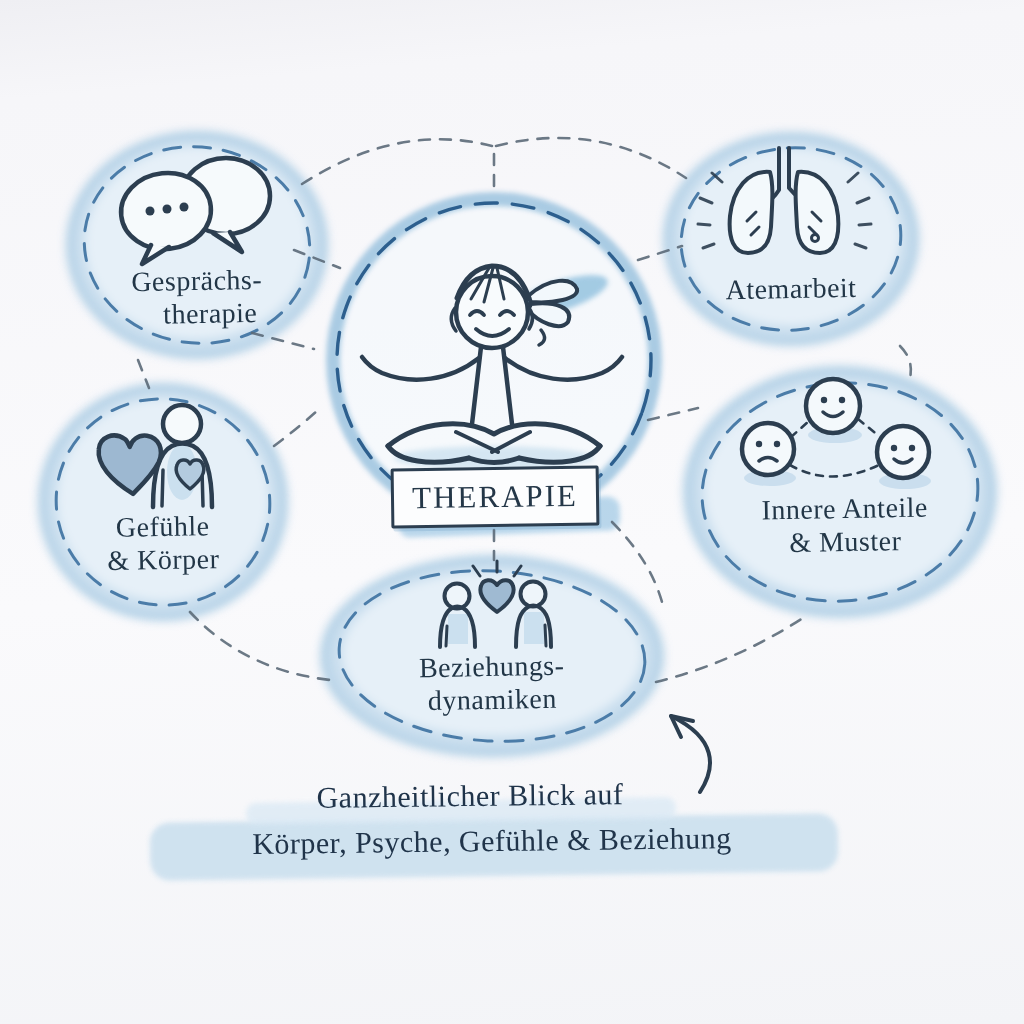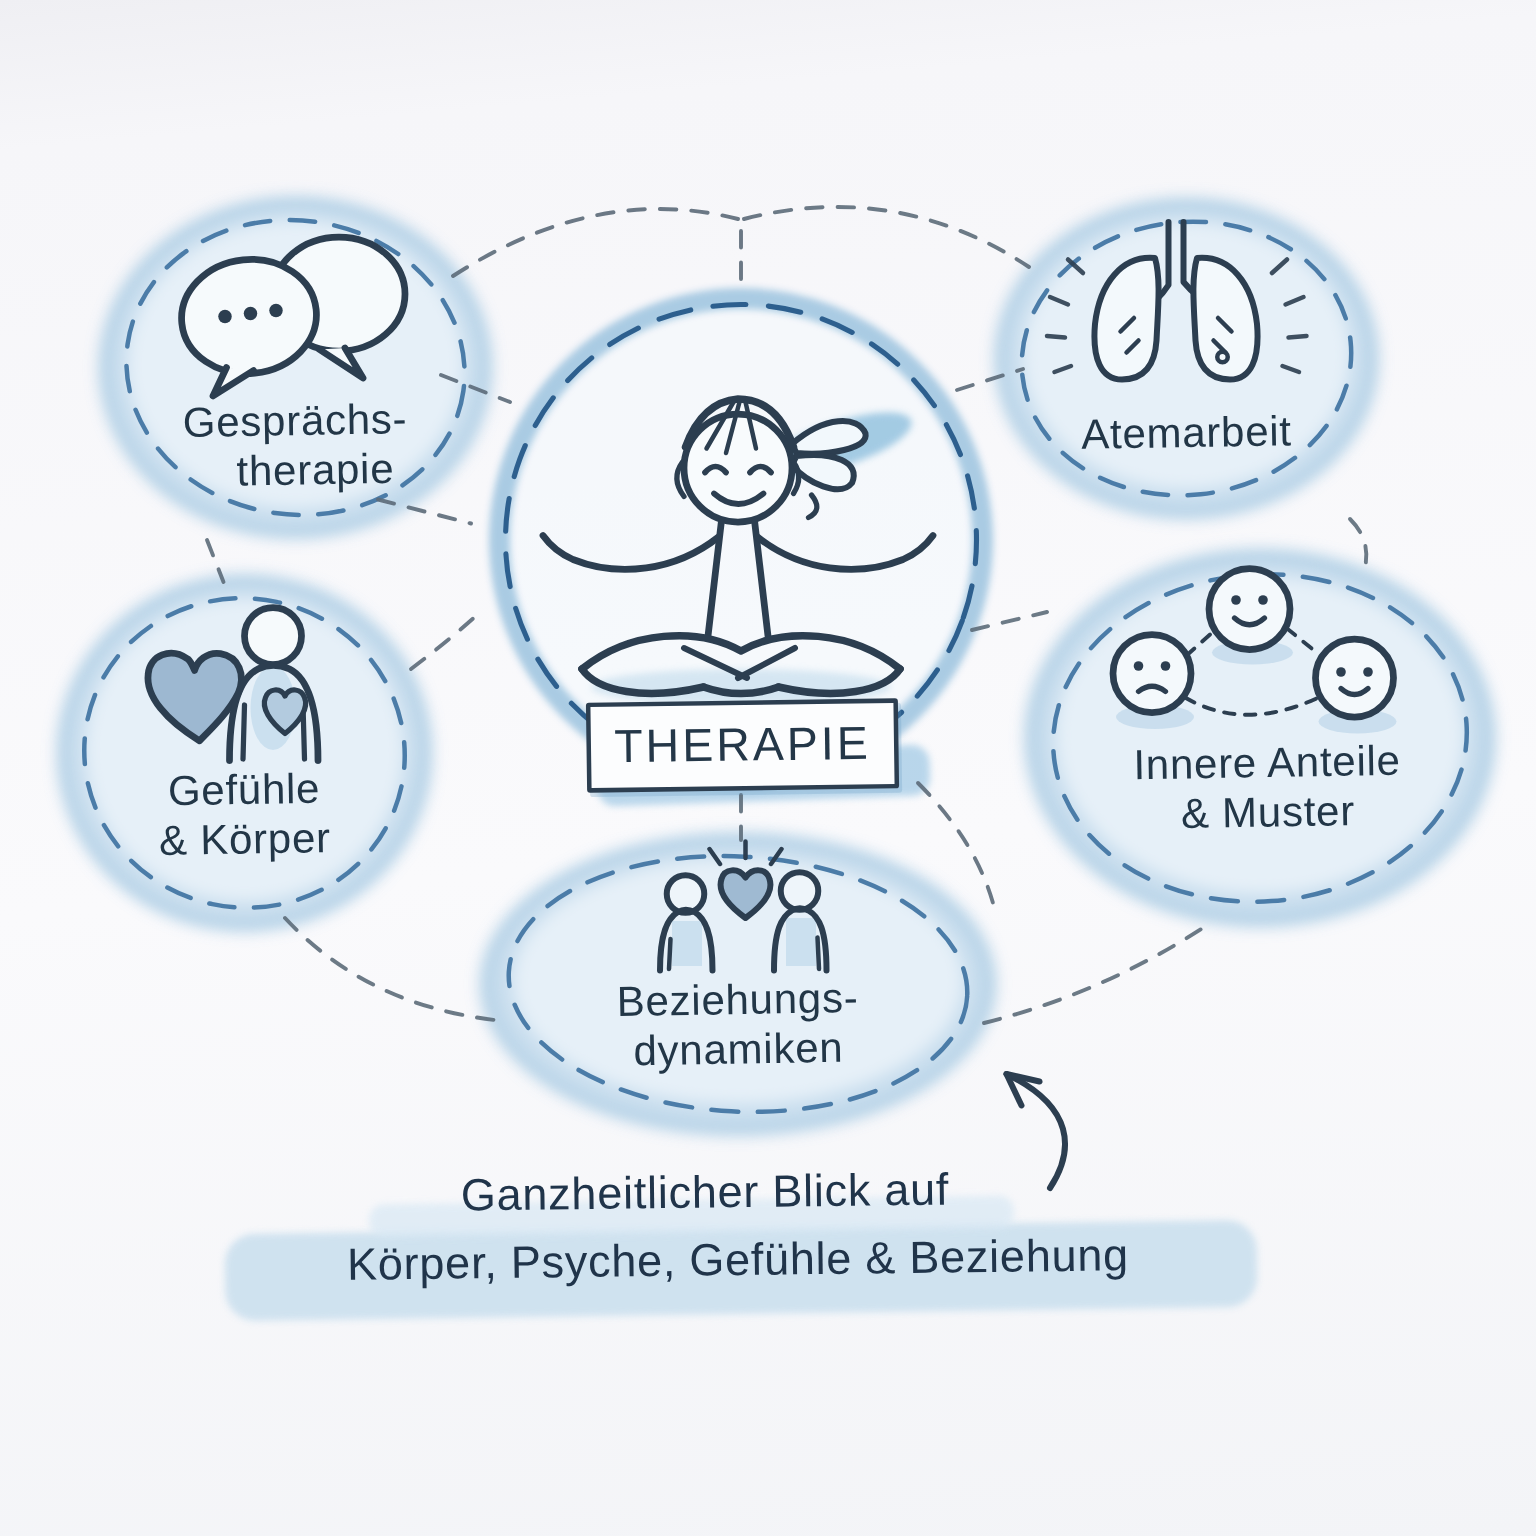--- a/index.html
+++ b/index.html
@@ -1,19 +1,19 @@
 <!DOCTYPE html>
 <html><head>
 <meta charset="utf-8">
 <style>
   html,body{margin:0;padding:0;background:#e8e8ec;}
   #canvas{
     position:relative;width:1024px;height:1024px;overflow:hidden;
     background:linear-gradient(175deg,#efeff3 0%,#f6f6f9 9%,#fafafc 55%,#f3f4f7 100%);
-    font-family:Liberation Sans, sans-serif;color:#263a4d;
+    font-family:Liberation Serif, serif;color:#263a4d;
   }
   #art{position:absolute;left:0;top:0;}
   .label{
     position:absolute;text-align:center;font-size:28px;line-height:1.18;
     letter-spacing:.5px;color:#223647;transform:rotate(-1deg);white-space:nowrap;
   }
   .label .l2{display:block;}
   .badge{
     position:absolute;left:391px;top:467px;width:202px;height:54px;
     background:#fcfdfe;border:3px solid #2c3e50;border-radius:2px;

